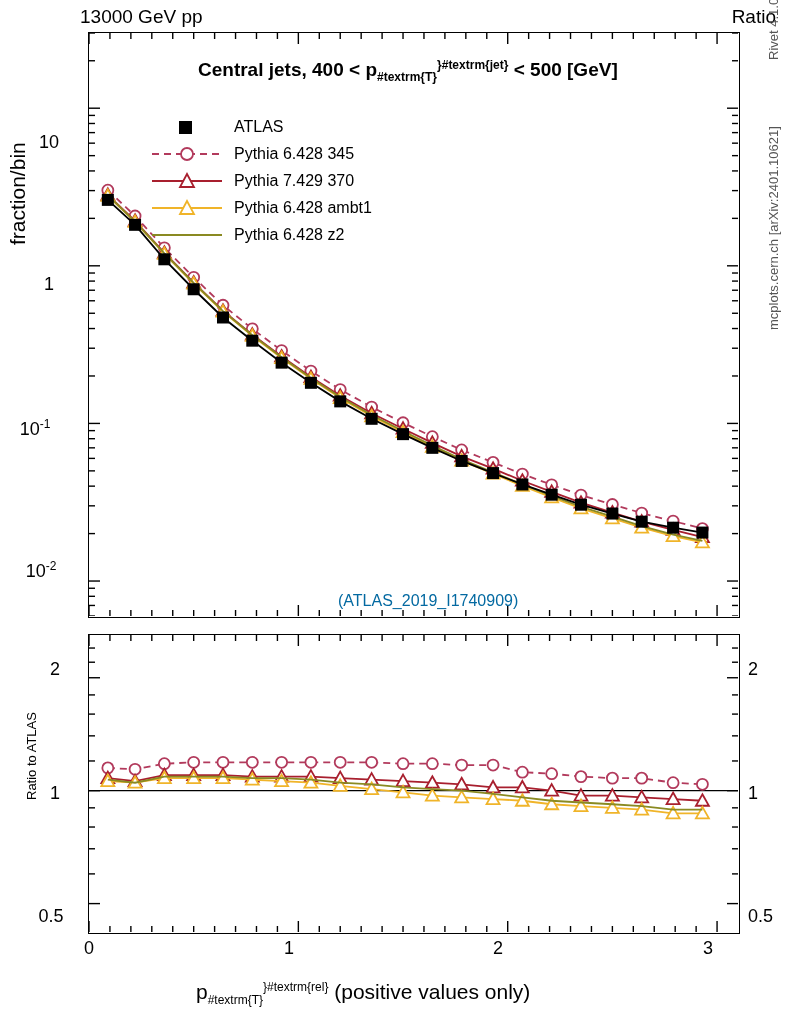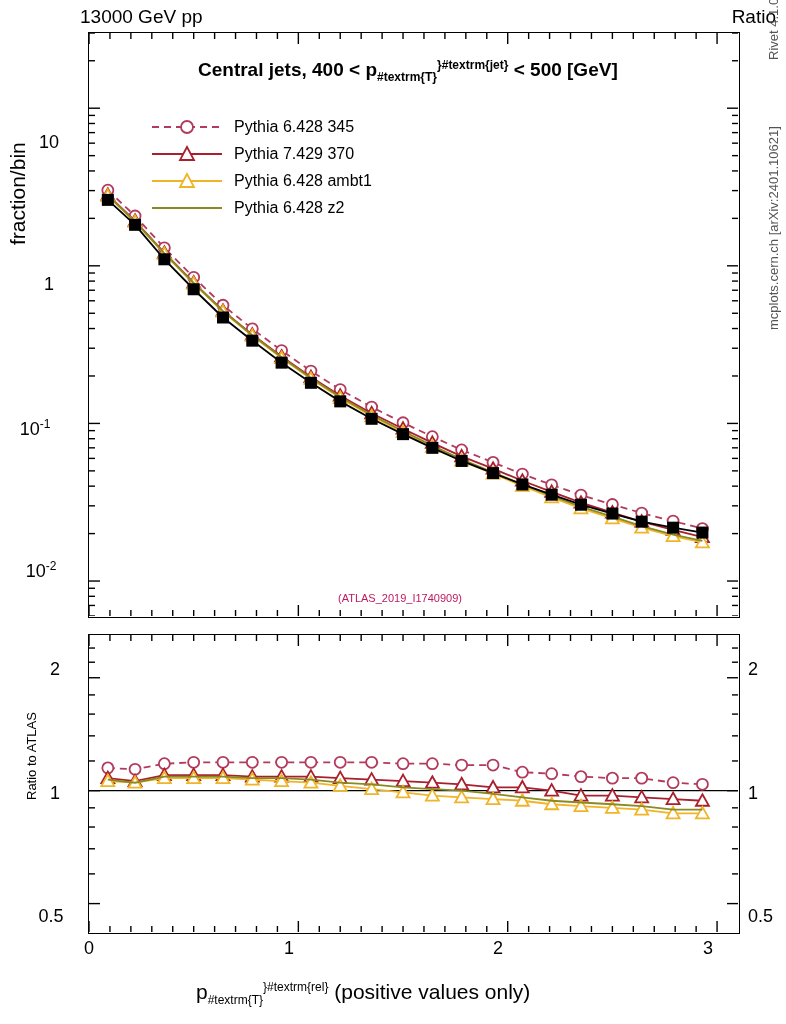--- a/index.html
+++ b/index.html
@@ -25,21 +25,21 @@
 
   .title{position:absolute;left:170px;top:58px;font-size:19px;font-weight:bold;margin-left:28px;}
   .sub{font-size:12px;vertical-align:sub;}
   .sup{font-size:12px;vertical-align:super;}
 
   .legend{position:absolute;left:150px;top:113px;font-size:16px;}
   .legend .row{height:27px;display:flex;align-items:center;}
   .legend .marker{width:74px;height:20px;position:relative;margin-right:10px;}
   .legend .lbl{line-height:20px;}
 
-  .watermark{position:absolute;left:338px;top:592px;font-size:11px;color:#be185d;}
+  .watermark{position:absolute;left:338px;top:592px;font-size:16px;color:#0369a1;}
 
   .xaxis-title{position:absolute;left:196px;top:980px;font-size:21px;}
 
   svg{display:block;}
 </style>
 </head>
 <body>
 
 <div id="root">
 
@@ -283,20 +283,28 @@
   <div class="ytick" style="left:18px;top:274px;width:62px;"><span>1</span></div>
   <div class="ytick" style="left:4px;top:417px;width:62px;"><span>10</span><sup style="font-size:12px;">-1</sup></div>
   <div class="ytick" style="left:10px;top:559px;width:62px;"><span>10</span><sup style="font-size:12px;">-2</sup></div>
 
   <div class="title"><span>Central jets, 400 &lt; p</span><span class="sub">#textrm{T}</span><span class="sup">}#textrm{jet}</span><span> &lt; 500 [GeV]</span></div>
 
   <div class="legend">
     <div class="row">
       <div class="marker">
         <svg width="74" height="20">
+            <rect x="29" y="4" width="13" height="13" fill="#000000"></rect>
+          </svg>
+      </div>
+      <div class="lbl">ATLAS</div>
+    </div>
+    <div class="row">
+      <div class="marker">
+        <svg width="74" height="20">
             <line x1="2" y1="10" x2="72" y2="10" stroke="#b23a5c" stroke-width="1.8" stroke-dasharray="7,5"></line>
             <circle cx="37" cy="10" r="6" fill="#fff" stroke="#b23a5c" stroke-width="1.8"></circle>
           </svg>
       </div>
       <div class="lbl">Pythia 6.428 345</div>
     </div>
     <div class="row">
       <div class="marker">
         <svg width="74" height="20">
             <line x1="2" y1="10" x2="72" y2="10" stroke="#a81f2e" stroke-width="1.8"></line>

